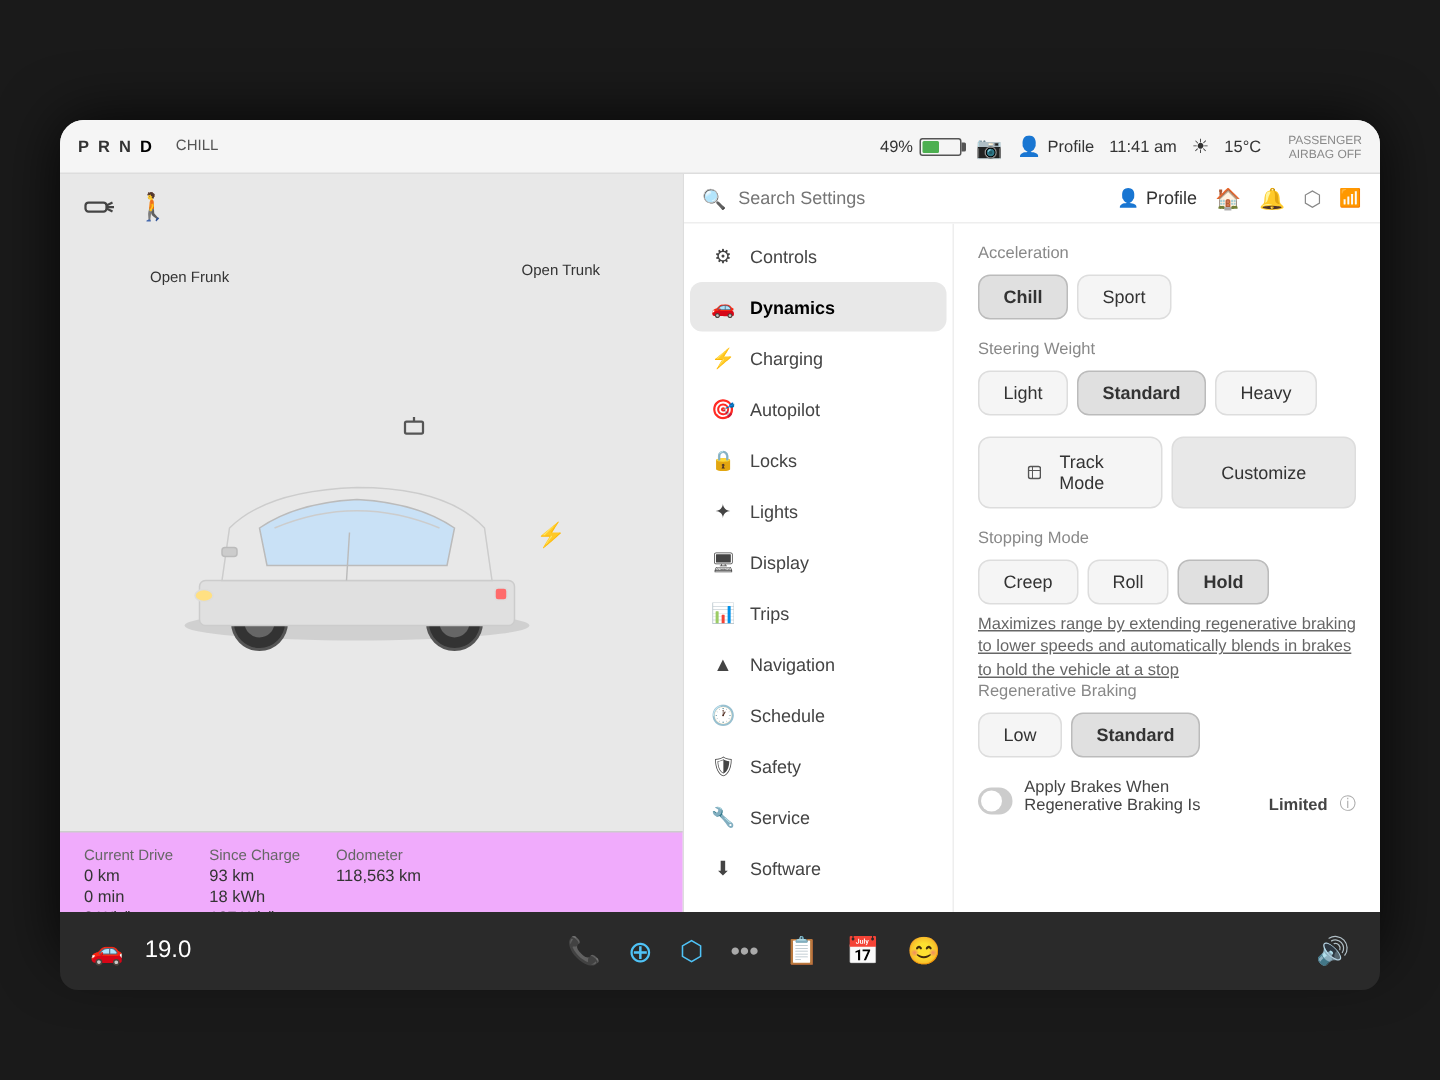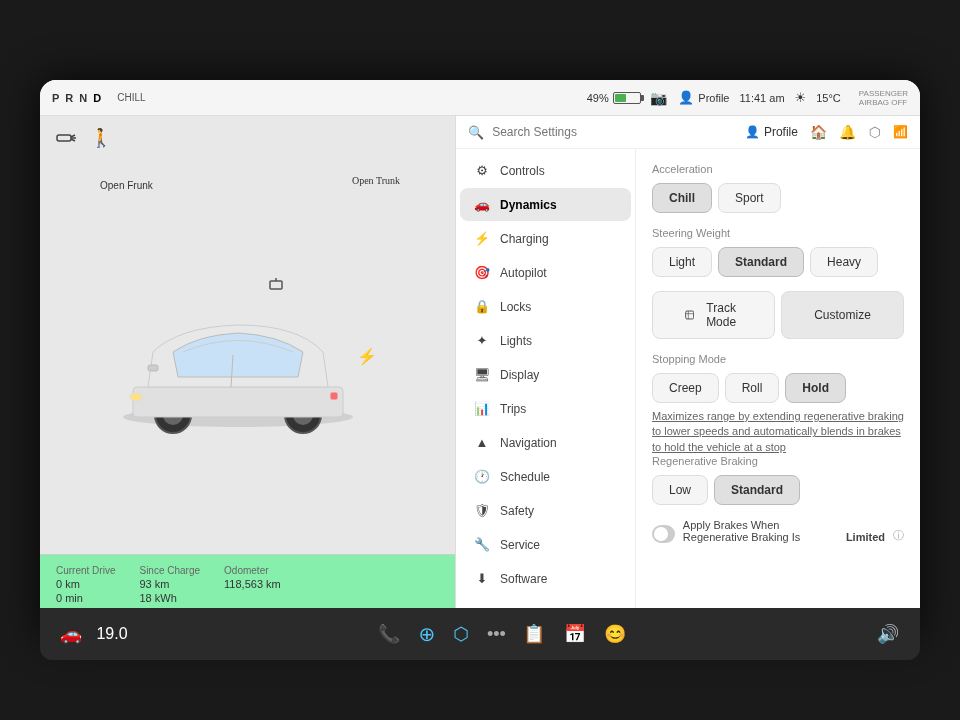--- a/index.html
+++ b/index.html
@@ -128,30 +128,30 @@
       justify-content: center;
     }
     .car-label {
       position: absolute;
       font-size: 10px;
       color: #333;
       text-align: center;
       cursor: pointer;
     }
     .car-label.frunk { top: 20px; left: 60px; }
-    .car-label.trunk { top: 15px; right: 55px; font-family: Liberation Serif, serif; }
+    .car-label.trunk { top: 15px; right: 55px; }
     
     .car-svg-container {
       width: 300px;
       height: 200px;
       position: relative;
     }
     
     .stats-bar {
-      background: #86efac;
+      background: #f0abfc;
       border-top: 1px solid #ccc;
       padding: 10px 16px;
       display: flex;
       gap: 24px;
     }
     .stat-item {
       display: flex;
       flex-direction: column;
       gap: 2px;
     }
@@ -381,21 +381,21 @@
         </div>
       </div>
       <span style="font-size:14px;">📷</span>
       <div class="profile-btn">
         <span style="font-size:13px;">👤</span>
         <span>Profile</span>
       </div>
       <span>11:41 am</span>
       <span style="font-size:13px;">☀</span>
       <span>15°C</span>
-      <span style="font-size:8px; color:#888; margin-left:8px;">PASSENGER<br>AIRBAG OFF</span>
+      <span style="font-size:8px; color:#888; margin-left:8px;text-align:center;">PASSENGER<br>AIRBAG OFF</span>
     </div>
   </div>
 
   <div class="main-content">
 
     <div class="left-panel">
       <div class="left-panel-icons">
         <div class="icon-circle">
           <svg width="24" height="24" viewBox="0 0 24 24">
             <rect x="3" y="9" width="14" height="6" rx="2" fill="none" stroke="#444" stroke-width="1.5"></rect>

